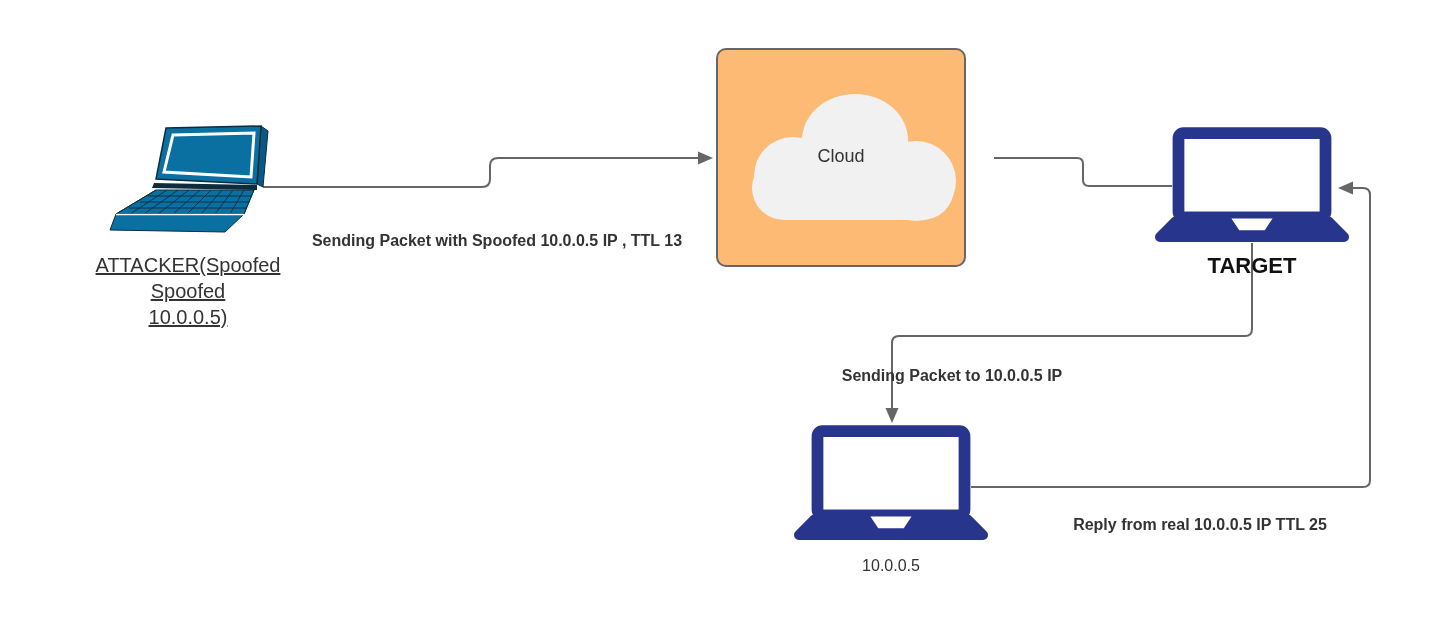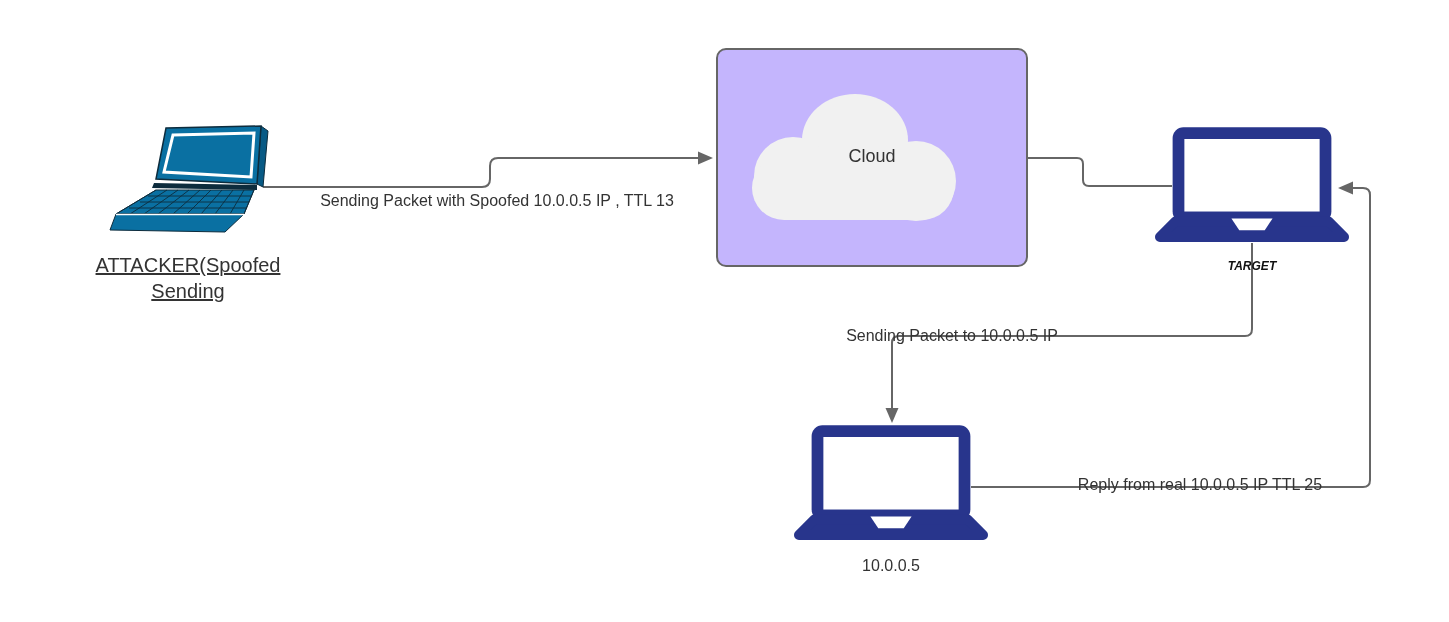--- a/index.html
+++ b/index.html
@@ -10,39 +10,40 @@
     background: var(--canvas-bg, #ffffff);
     font-family: "Liberation Sans", sans-serif;
     overflow: hidden;
   }
   svg.connector-layer { position: absolute; left: 0; top: 0; }
   .node { position: absolute; }
   .node svg { display: block; }
   .edge-label {
     position: absolute;
     font-size: 16px;
-    font-weight: normal;
+    font-weight: bold;
     color: var(--label-text, #333333);
     text-align: center;
     white-space: nowrap;
     line-height: 20px;
+    margin-top: 40px;
   }
   .node-label {
     position: absolute;
     color: var(--label-text, #333333);
     text-align: center;
   }
   .attacker-label { font-size: 20px; line-height: 26px; text-decoration: underline; }
-  .target-label  { font-size: 12px; font-weight: bold; font-style: italic; color: #111111; line-height: 20px; }
+  .target-label  { font-size: 22px; font-weight: bold; color: #111111; line-height: 20px; }
   .host-label    { font-size: 16px; line-height: 20px; }
   .cloud-box {
     position: absolute;
     left: 716px; top: 48px;
-    width: 312px; height: 219px;
-    background: #c4b5fd;
+    width: 250px; height: 219px;
+    background: #fdba74;
     border: 2px solid var(--cloud-box-border, #666666);
     border-radius: 10px;
     box-sizing: border-box;
   }
   .cloud-box svg { position: absolute; left: 0; top: 0; }
   .cloud-label {
     position: absolute;
     left: 0; top: 96px;
     width: 100%;
     font-size: 18px;
@@ -96,21 +97,22 @@
         <line x1="129" y1="68" x2="111" y2="92"></line>
         <line x1="140" y1="68" x2="126" y2="92"></line>
         <line x1="150" y1="68" x2="140" y2="92"></line>
       </g>
 
       <polygon points="12,92 140,92 121,110 6,108" fill="var(--attacker-fill)" stroke="var(--attacker-dark)" stroke-width="1"></polygon>
       <line x1="12" y1="92.5" x2="140" y2="92.5" stroke="#ffffff" stroke-width="1.5"></line>
     </svg>
     <div class="node-label attacker-label" style="left:-16px; top:130px; width:200px;">
       <div>ATTACKER(Spoofed</div>
-      <div>Sending</div>
+      <div>Spoofed</div>
+      <div>10.0.0.5)</div>
     </div>
   </div>
 
   <div class="cloud-box">
     <svg width="274" height="215" viewBox="0 0 274 215">
       <g fill="var(--cloud-fill)">
         <ellipse cx="137" cy="90" rx="53" ry="46"></ellipse>
         <circle cx="75" cy="126" r="39"></circle>
         <circle cx="198" cy="131" r="40"></circle>
         <rect x="34" y="106" width="202" height="64" rx="32"></rect>

